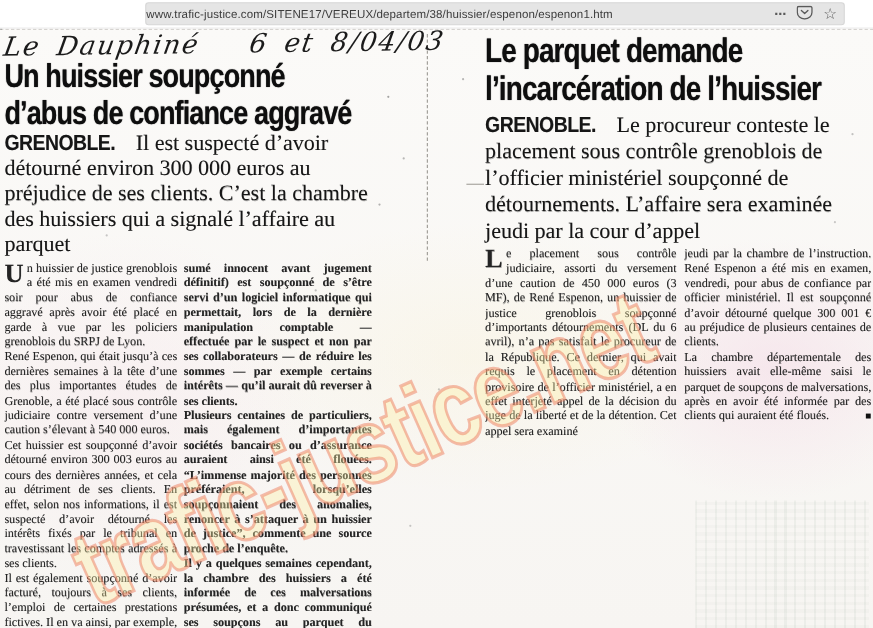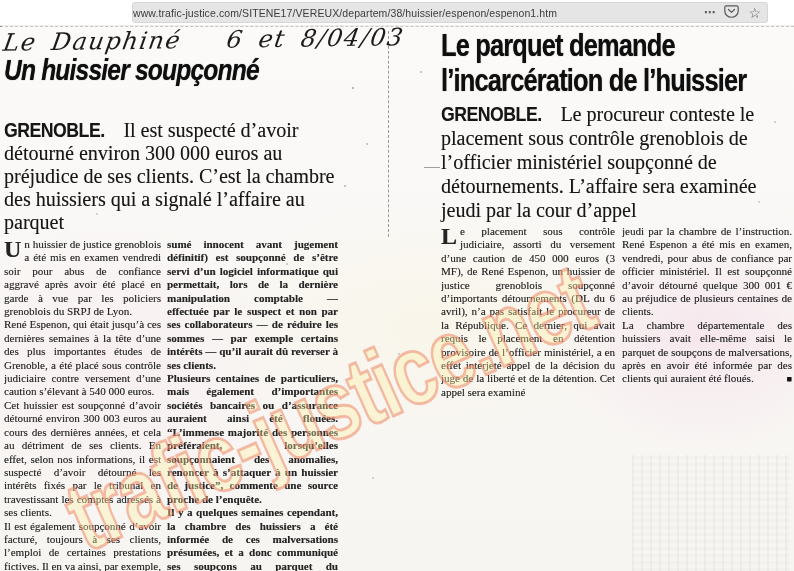--- a/index.html
+++ b/index.html
@@ -35,21 +35,21 @@
   .handwriting{position:absolute;left:4px;top:1px;
                font-family:"DejaVu Serif", serif;font-style:italic;
                font-size:24px;color:#1b1b1b;letter-spacing:1.5px;word-spacing:6px;
                transform:skewX(-10deg) rotate(-0.8deg);white-space:pre;}
 
   .headline{font-family:"Liberation Sans", sans-serif;font-weight:700;color:#0e0e0e;
             line-height:1;white-space:nowrap;text-shadow:0 0 1px rgba(10,10,10,0.7);}
   .headline .squeeze{display:inline-block;transform:scaleX(0.82);transform-origin:0 50%;
             letter-spacing:-1px;}
   .hl-left{position:absolute;left:4px;top:30px;font-size:30px;}
-  .hl-left .line{margin-bottom:4px;font-style:italic;}
+  .hl-left .line{margin-bottom:4px;}
   .hl-right{position:absolute;left:441px;top:5px;font-size:31px;}
   .hl-right .line{margin-bottom:4px;}
 
   .lead{position:absolute;font-size:20px;line-height:23px;color:#161616;
         text-shadow:0.3px 0.3px 0.5px rgba(30,30,30,0.35);}
   .lead-left{left:4px;top:94px;width:352px;}
   .lead-right{left:441px;top:77px;width:352px;line-height:24px;}
   .dateline{font-family:"Liberation Sans", sans-serif;font-weight:700;
             display:inline-block;transform:scaleX(0.88);transform-origin:0 50%;
             letter-spacing:-0.5px;}
@@ -123,20 +123,21 @@
     <div class="tear-v"></div>
     <div class="tear-h2"></div>
     <div class="specks"></div>
     <div class="bleed"></div>
 
     <div class="handwriting">Le Dauphiné   6 et 8/04/03</div>
 
     <div>
       <div class="headline hl-left">
         <div class="line"><span class="squeeze">Un huissier soupçonné</span></div>
+        <div class="line"><span class="squeeze">d’abus de confiance aggravé</span></div>
       </div>
       <div class="lead lead-left">
         <span class="dateline">GRENOBLE.</span>
         <span>Il est suspecté d’avoir détourné environ 300 000 euros au préjudice de ses clients. C’est la chambre des huissiers qui a signalé l’affaire au parquet</span>
       </div>
       <div class="col l-col1">
         <p><span class="dropcap">U</span><span>n huissier de justice grenoblois a été mis en examen vendredi soir pour abus de confiance aggravé après avoir été placé en garde à vue par les policiers grenoblois du SRPJ de Lyon.</span></p>
         <p>René Espenon, qui était jusqu’à ces dernières semaines à la tête d’une des plus importantes études de Grenoble, a été placé sous contrôle judiciaire contre versement d’une caution s’élevant à 540 000 euros.</p>
         <p>Cet huissier est soupçonné d’avoir détourné environ 300 003 euros au cours des dernières années, et cela au détriment de ses clients. En effet, selon nos informations, il est suspecté d’avoir détourné les intérêts fixés par le tribunal en travestissant les comptes adressés à ses clients.</p>
         <p>Il est également soupçonné d’avoir facturé, toujours à ses clients, l’emploi de certaines prestations fictives. Il en va ainsi, par exemple, de l’emploi de la force publique — dont</p>

